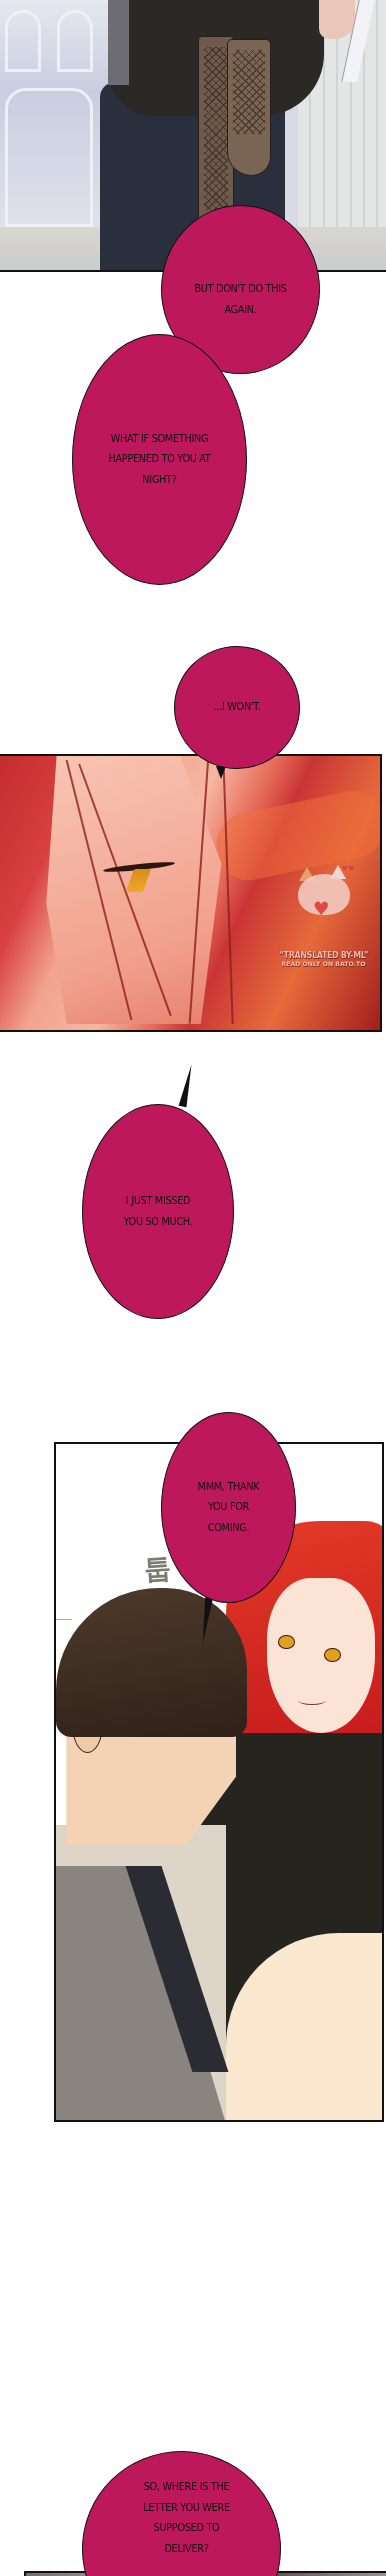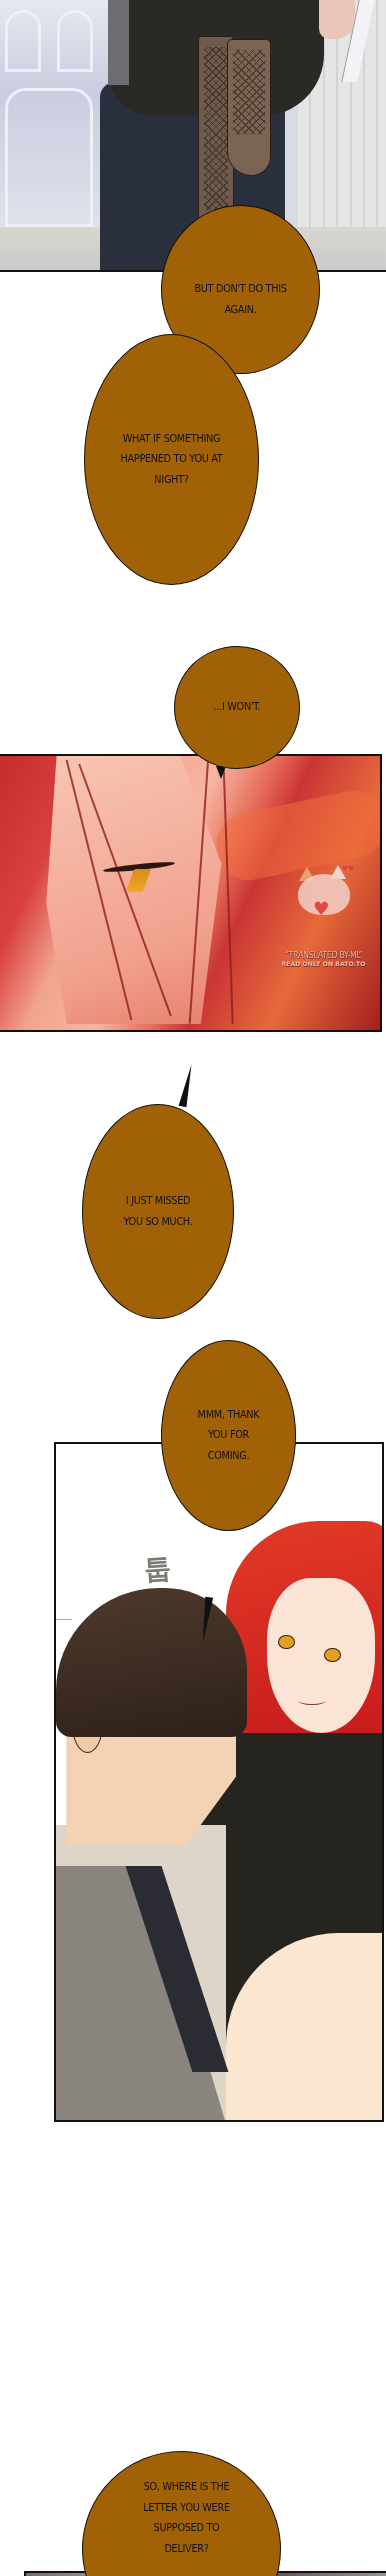--- a/index.html
+++ b/index.html
@@ -40,21 +40,21 @@
   #p2 .iris { position: absolute; left: 27px; top: 10.3px; width: 16.5px; height: 23px; background: linear-gradient(180deg,#d78d18,#f0a72a); transform: skewX(-20deg); border-radius: 2.1px; }
   #p2 .shadow-band { position: absolute; left: 216px; top: 46px; width: 170px; height: 67px; background: rgba(240,110,60,.55); transform: rotate(-12deg); border-radius: 31px; }
 
   .watermark { position: absolute; left: 267px; top: 108px; width: 113px; text-align: center; }
   .wm-cat { width: 62px; height: 62px; margin: 0 auto 3.1px; position: relative; }
   .wm-cat .head { position: absolute; left: 5.2px; top: 10.3px; width: 52px; height: 41px; background: #f2cfc8; border-radius: 50% 50% 45% 45%; opacity: .85; }
   .wm-cat .ear-l { position: absolute; left: 6.2px; top: 3.1px; width: 0; height: 0; border-left: 8.2px solid transparent; border-right: 8.2px solid transparent; border-bottom: 14.4px solid #e8a070; }
   .wm-cat .ear-r { position: absolute; left: 37px; top: 1px; width: 0; height: 0; border-left: 8.2px solid transparent; border-right: 8.2px solid transparent; border-bottom: 14.4px solid #f2d6d0; }
   .wm-cat .heart { position: absolute; left: 20.6px; top: 36px; color: #e04848; font-size: 18.5px; line-height: 1; }
   .wm-cat .heart-small { position: absolute; left: 49px; top: 0; color: #d9404a; font-size: 7.2px; }
-  .wm-line1 { font-family: "DejaVu Sans Condensed","DejaVu Sans", sans-serif; font-weight: normal; font-size: 8.8px; color: #f3b8a8; text-shadow: 0.5px 0.5px 0 #7a2a20, -0.5px -0.5px 0 #7a2a20; letter-spacing: -0.3px; margin-top: 24px; }
+  .wm-line1 { font-family: "DejaVu Sans Condensed","DejaVu Sans", sans-serif; font-weight: bold; font-size: 8.8px; color: #f3b8a8; text-shadow: 0.5px 0.5px 0 #7a2a20, -0.5px -0.5px 0 #7a2a20; letter-spacing: -0.3px; margin-top: 24px; }
   .wm-line2 { font-family: "DejaVu Sans", sans-serif; font-weight: bold; font-size: 6.2px; color: #f3b8a8; text-shadow: 0.5px 0.5px 0 #7a2a20; }
 
   
   #p3 { left: 54px; top: 1442px; width: 330px; height: 680px; border: 2.6px solid #111; background: #ffffff; }
   #p3 .woman-hair { position: absolute; left: 170px; top: 77px; width: 170px; height: 361px; background: linear-gradient(170deg,#e23a27,#c81d1d 60%,#a31515); border-radius: 93px 31px 20.6px 41px; }
   #p3 .woman-face { position: absolute; left: 211px; top: 134px; width: 108px; height: 155px; background: #fbe3d6; border-radius: 40% 40% 50% 50%; }
   #p3 .w-eye1 { position: absolute; left: 222px; top: 191px; width: 16.5px; height: 14.4px; background: #e0a020; border-radius: 50%; border: 1.5px solid #3a1d10; }
   #p3 .w-eye2 { position: absolute; left: 268px; top: 204px; width: 16.5px; height: 14.4px; background: #e0a020; border-radius: 50%; border: 1.5px solid #3a1d10; }
   #p3 .w-smile { position: absolute; left: 242px; top: 252px; width: 28px; height: 9.3px; border-bottom: 1px solid #6b3428; border-radius: 0 0 50% 50%; }
   #p3 .turtleneck { position: absolute; left: 134px; top: 289px; width: 196px; height: 361px; background: #25241f; border-radius: 41px 0 0 0; }
@@ -66,31 +66,31 @@
   #p3 .man-tie { position: absolute; left: 103px; top: 422px; width: 36px; height: 206px; background: #2b2c33; transform: skewX(18deg); }
   #p3 .skin-bottom { position: absolute; left: 170px; top: 489px; width: 165px; height: 196px; background: #fbe6cf; border-radius: 113px 0 0 0; }
   #p3 .sfx { position: absolute; left: 88px; top: 111px; font-size: 27px; color: #7b7b74; font-weight: bold; line-height: 1; transform: rotate(-4deg); }
   #p3 .sfx-curve { position: absolute; left: -15.5px; top: 175px; width: 31px; height: 46px; border: 1.5px solid #aaa; border-right: none; border-bottom: none; border-radius: 50% 0 0 0; }
 
   
   #p4 { left: 24px; top: 2571px; width: 362px; height: 20.6px; border-top: 2.1px solid #111; border-left: 2.1px solid #111;
      background: linear-gradient(90deg,#7c6b6b,#b5a9a9 40%,#6a5454 70%,#9d9090); }
 
   
-  .bubble { position: absolute; background: #a16207; border: 1.5px solid #111; border-radius: 50%;
+  .bubble { position: absolute; background: #be185d; border: 1.5px solid #111; border-radius: 50%;
      display: flex; align-items: center; justify-content: center; text-align: center; z-index: 5; }
   .bubble-text { font-family: "DejaVu Sans Condensed","DejaVu Sans", sans-serif; font-size: 10.8px; line-height: 1.9; color: #111; letter-spacing: -0.3px; white-space: pre-line; }
   .tail { position: absolute; width: 0; height: 0; z-index: 4; }
 
   #b1 { left: 161px; top: 205px; width: 159px; height: 169px; }
   #b1 .bubble-text { margin-top: 20.6px; }
-  #b2 { left: 84px; top: 334px; width: 175px; height: 251px; }
+  #b2 { left: 72px; top: 334px; width: 175px; height: 251px; }
   #b3 { left: 174px; top: 646px; width: 126px; height: 123px; align-items: center; }
   #b4 { left: 82px; top: 1104px; width: 152px; height: 215px; }
-  #b5 { left: 161px; top: 1340px; width: 135px; height: 191px; }
+  #b5 { left: 161px; top: 1412px; width: 135px; height: 191px; }
   #b6 { left: 82px; top: 2451px; width: 199px; height: 196px; }
   #b6 .bubble-text { margin-top: -62px; margin-left: 10px; }
 </style>
 </head>
 <body>
 
 <div id="p1" class="panel">
   <div class="bg-window">
     <div class="win-frame" style="left:5.2px;top:10.3px;width:36px;height:62px;"></div>
     <div class="win-frame" style="left:57px;top:10.3px;width:36px;height:62px;"></div>

